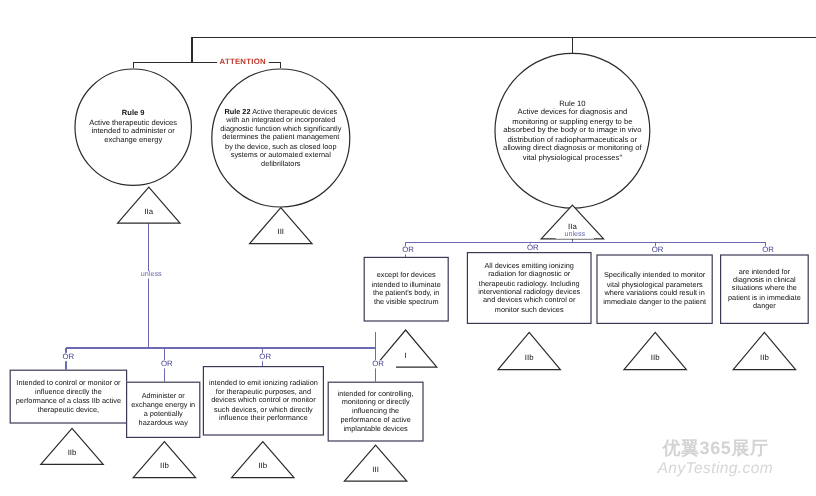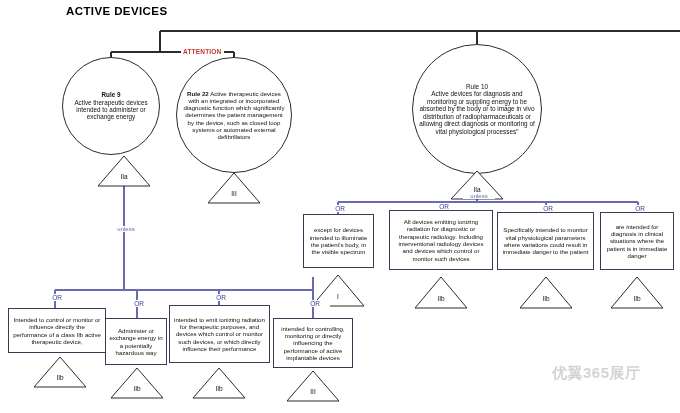--- a/index.html
+++ b/index.html
@@ -105,21 +105,20 @@
 
       <path d="M477,194 L477,202"></path>
       <path d="M338,202 L638,202"></path>
       <path d="M338,202 L338,214"></path>
       <path d="M442,202 L442,210"></path>
       <path d="M546,202 L546,212"></path>
       <path d="M638,202 L638,212"></path>
     </g>
   </svg>
 
-  <div class="title">ACTIVE DEVICES</div>
 
   <div class="attention" style="left:181px;top:48px;">ATTENTION</div>
 
   <div class="circle" style="left:62px;top:57px;width:98px;height:98px;font-size:6.3px;">
     <div class="inner">
       <b>Rule 9</b><br>
       <span>Active therapeutic devices intended to administer or exchange energy</span>
     </div>
   </div>
   <div class="tri" style="left:97px;top:155px;width:54px;height:32px;">
@@ -237,14 +236,15 @@
     <div class="inner">intended for controlling, monitoring or directly influencing the performance of active implantable devices</div>
   </div>
   <div class="tri" style="left:286px;top:370px;width:54px;height:32px;">
     <svg width="54" height="32">
         <polygon points="27,1 53,31 1,31" fill="#fff" stroke="#2b2b2b" stroke-width="1"></polygon>
       </svg>
     <div class="lbl" style="top:18px;">III</div>
   </div>
 
   <div class="wm wm2">优翼365展厅</div>
+  <div class="wm wm3">AnyTesting.com</div>
 
 </div>
 
 </body></html>

